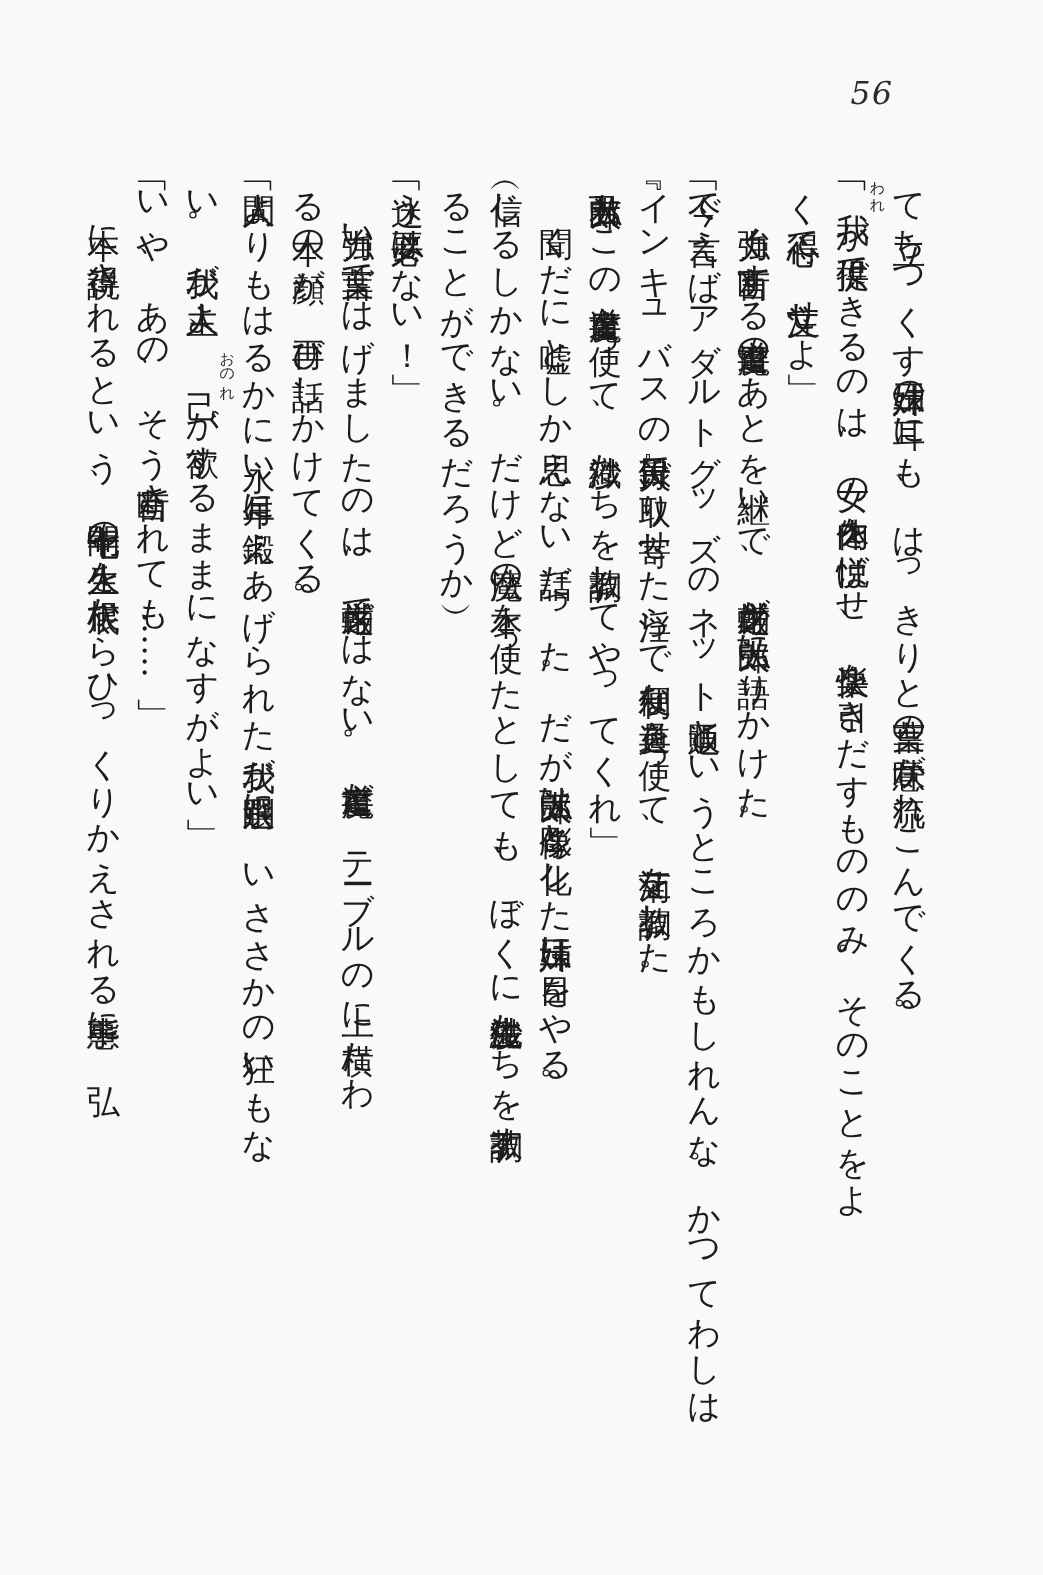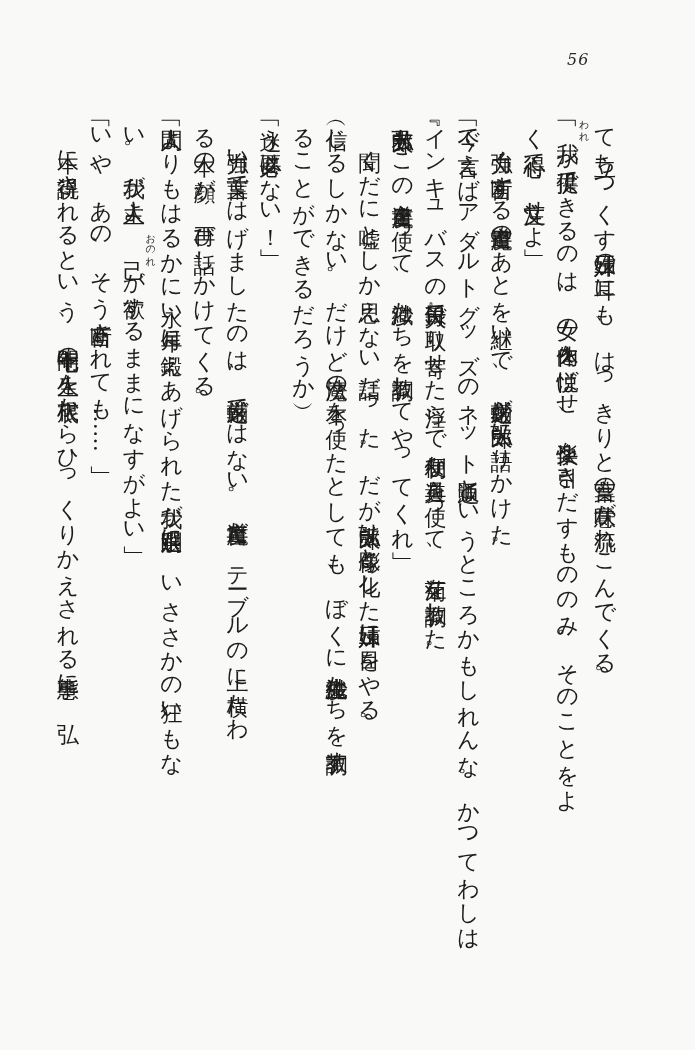--- a/index.html
+++ b/index.html
@@ -11,21 +11,21 @@
     height: 1050px;
     position: relative;
     overflow: hidden;
     background: #f9f9f7;
     font-family: "DejaVu Serif", "Liberation Serif", serif;
   }
   .page-number {
     position: absolute;
     top: 50px;
     left: 567px;
-    font-size: 16px;
+    font-size: 21px;
     font-style: italic;
     color: #2b2b2b;
     letter-spacing: 1px;
   }
   .page-text {
     position: absolute;
     top: 113px;
     right: 73px;
     height: 862px;
     writing-mode: vertical-rl;

